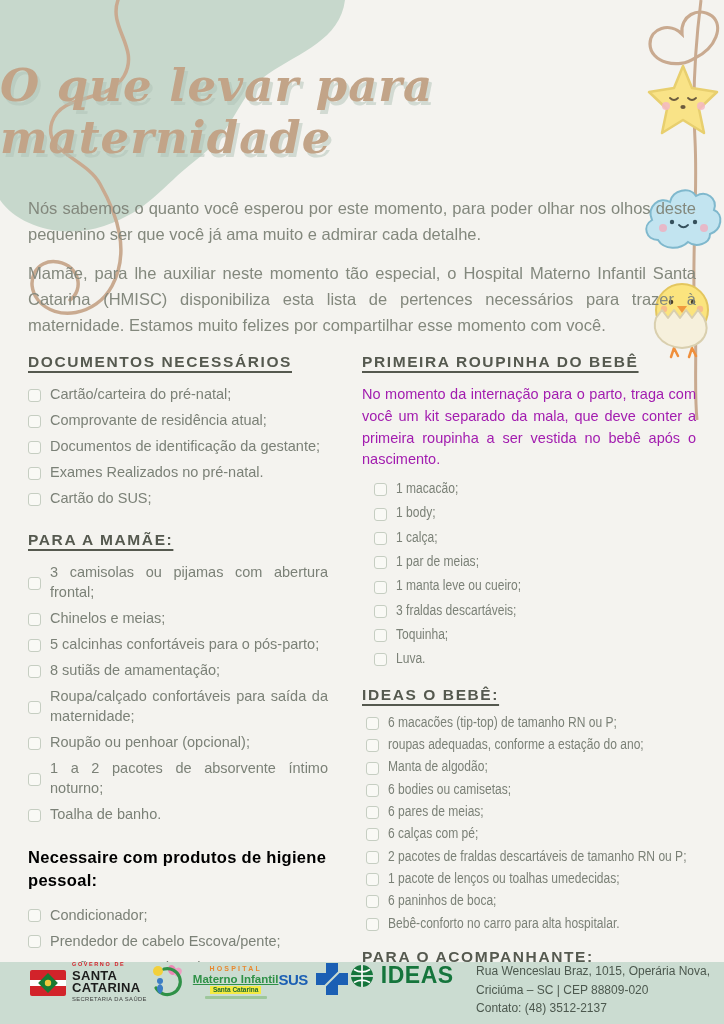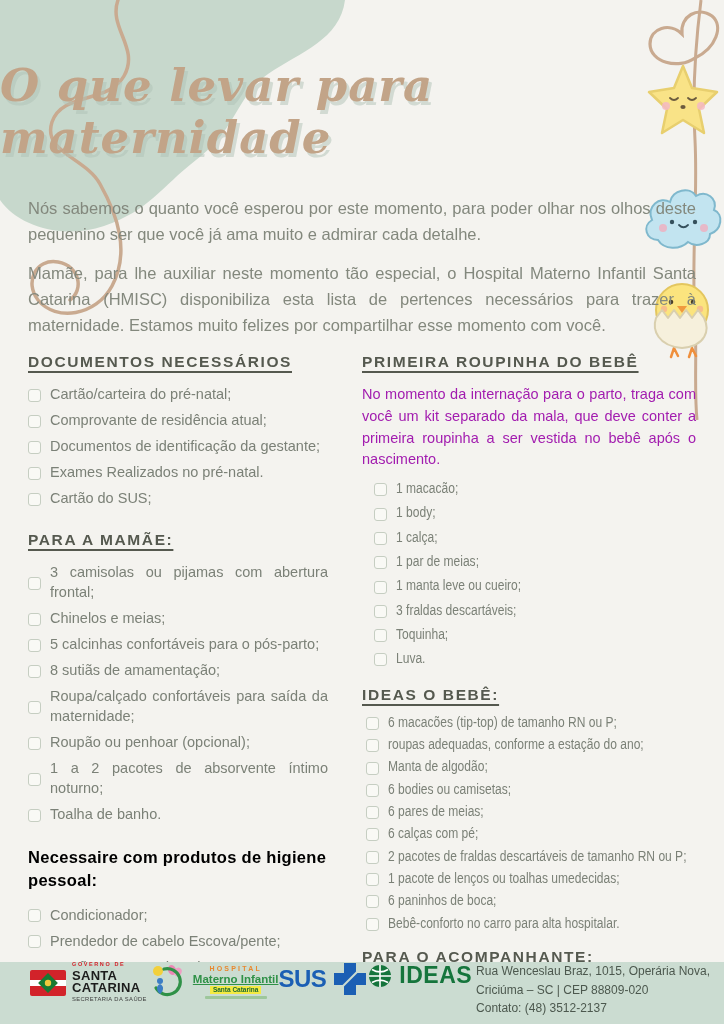--- a/index.html
+++ b/index.html
@@ -53,21 +53,21 @@
   .logo{display:flex;align-items:center;gap:6px}
   .gov-text{display:flex;flex-direction:column;line-height:1}
   .gov-top{font-size:5.5px;color:var(--sc_red);letter-spacing:1.6px;font-weight:bold;margin-bottom:2px}
   .gov-name{font-size:13px;font-weight:900;color:#1c1c1c;letter-spacing:.3px;line-height:.98}
   .gov-sub{font-size:5.8px;color:#3c3c3c;margin-top:2.5px;letter-spacing:.4px}
   .hosp-text{display:flex;flex-direction:column;align-items:center}
   .hosp-top{font-size:7px;font-weight:bold;color:var(--hospital_orange);letter-spacing:2.2px;margin-bottom:1px}
   .hosp-name{font-size:11.5px;font-weight:bold;color:var(--hospital_green);text-decoration:underline;margin-bottom:1px}
   .hosp-sub{font-size:6.5px;font-weight:bold;color:#1d6b33;background:#f3ea43;padding:0 3px;line-height:1.35}
   .hosp-bar{width:62px;height:3px;background:#9ec79b;margin-top:2px;border-radius:1px}
-  .sus-text{font-size:24px;font-weight:800;color:var(--sus_blue);letter-spacing:-.5px;margin-right:1px}
+  .sus-text{font-size:15px;font-weight:800;color:var(--sus_blue);letter-spacing:-.5px;margin-right:1px}
   .ideas-text{font-size:23px;font-weight:800;color:var(--ideas_green);letter-spacing:.5px}
   .address{margin-left:auto;font-size:12px;color:#4c584e;line-height:1.55;white-space:nowrap}
 </style>
 </head>
 <body>
 
 <div class="page">
 
   <svg class="decor" style="left:0;top:0" width="380" height="340" viewBox="0 0 380 340">
     <path d="M0,0 H345 C340,40 300,52 268,74 C236,96 238,128 196,160 C160,188 150,210 104,226 C62,240 18,226 0,200 Z" fill="var(--blob_green)"></path>

